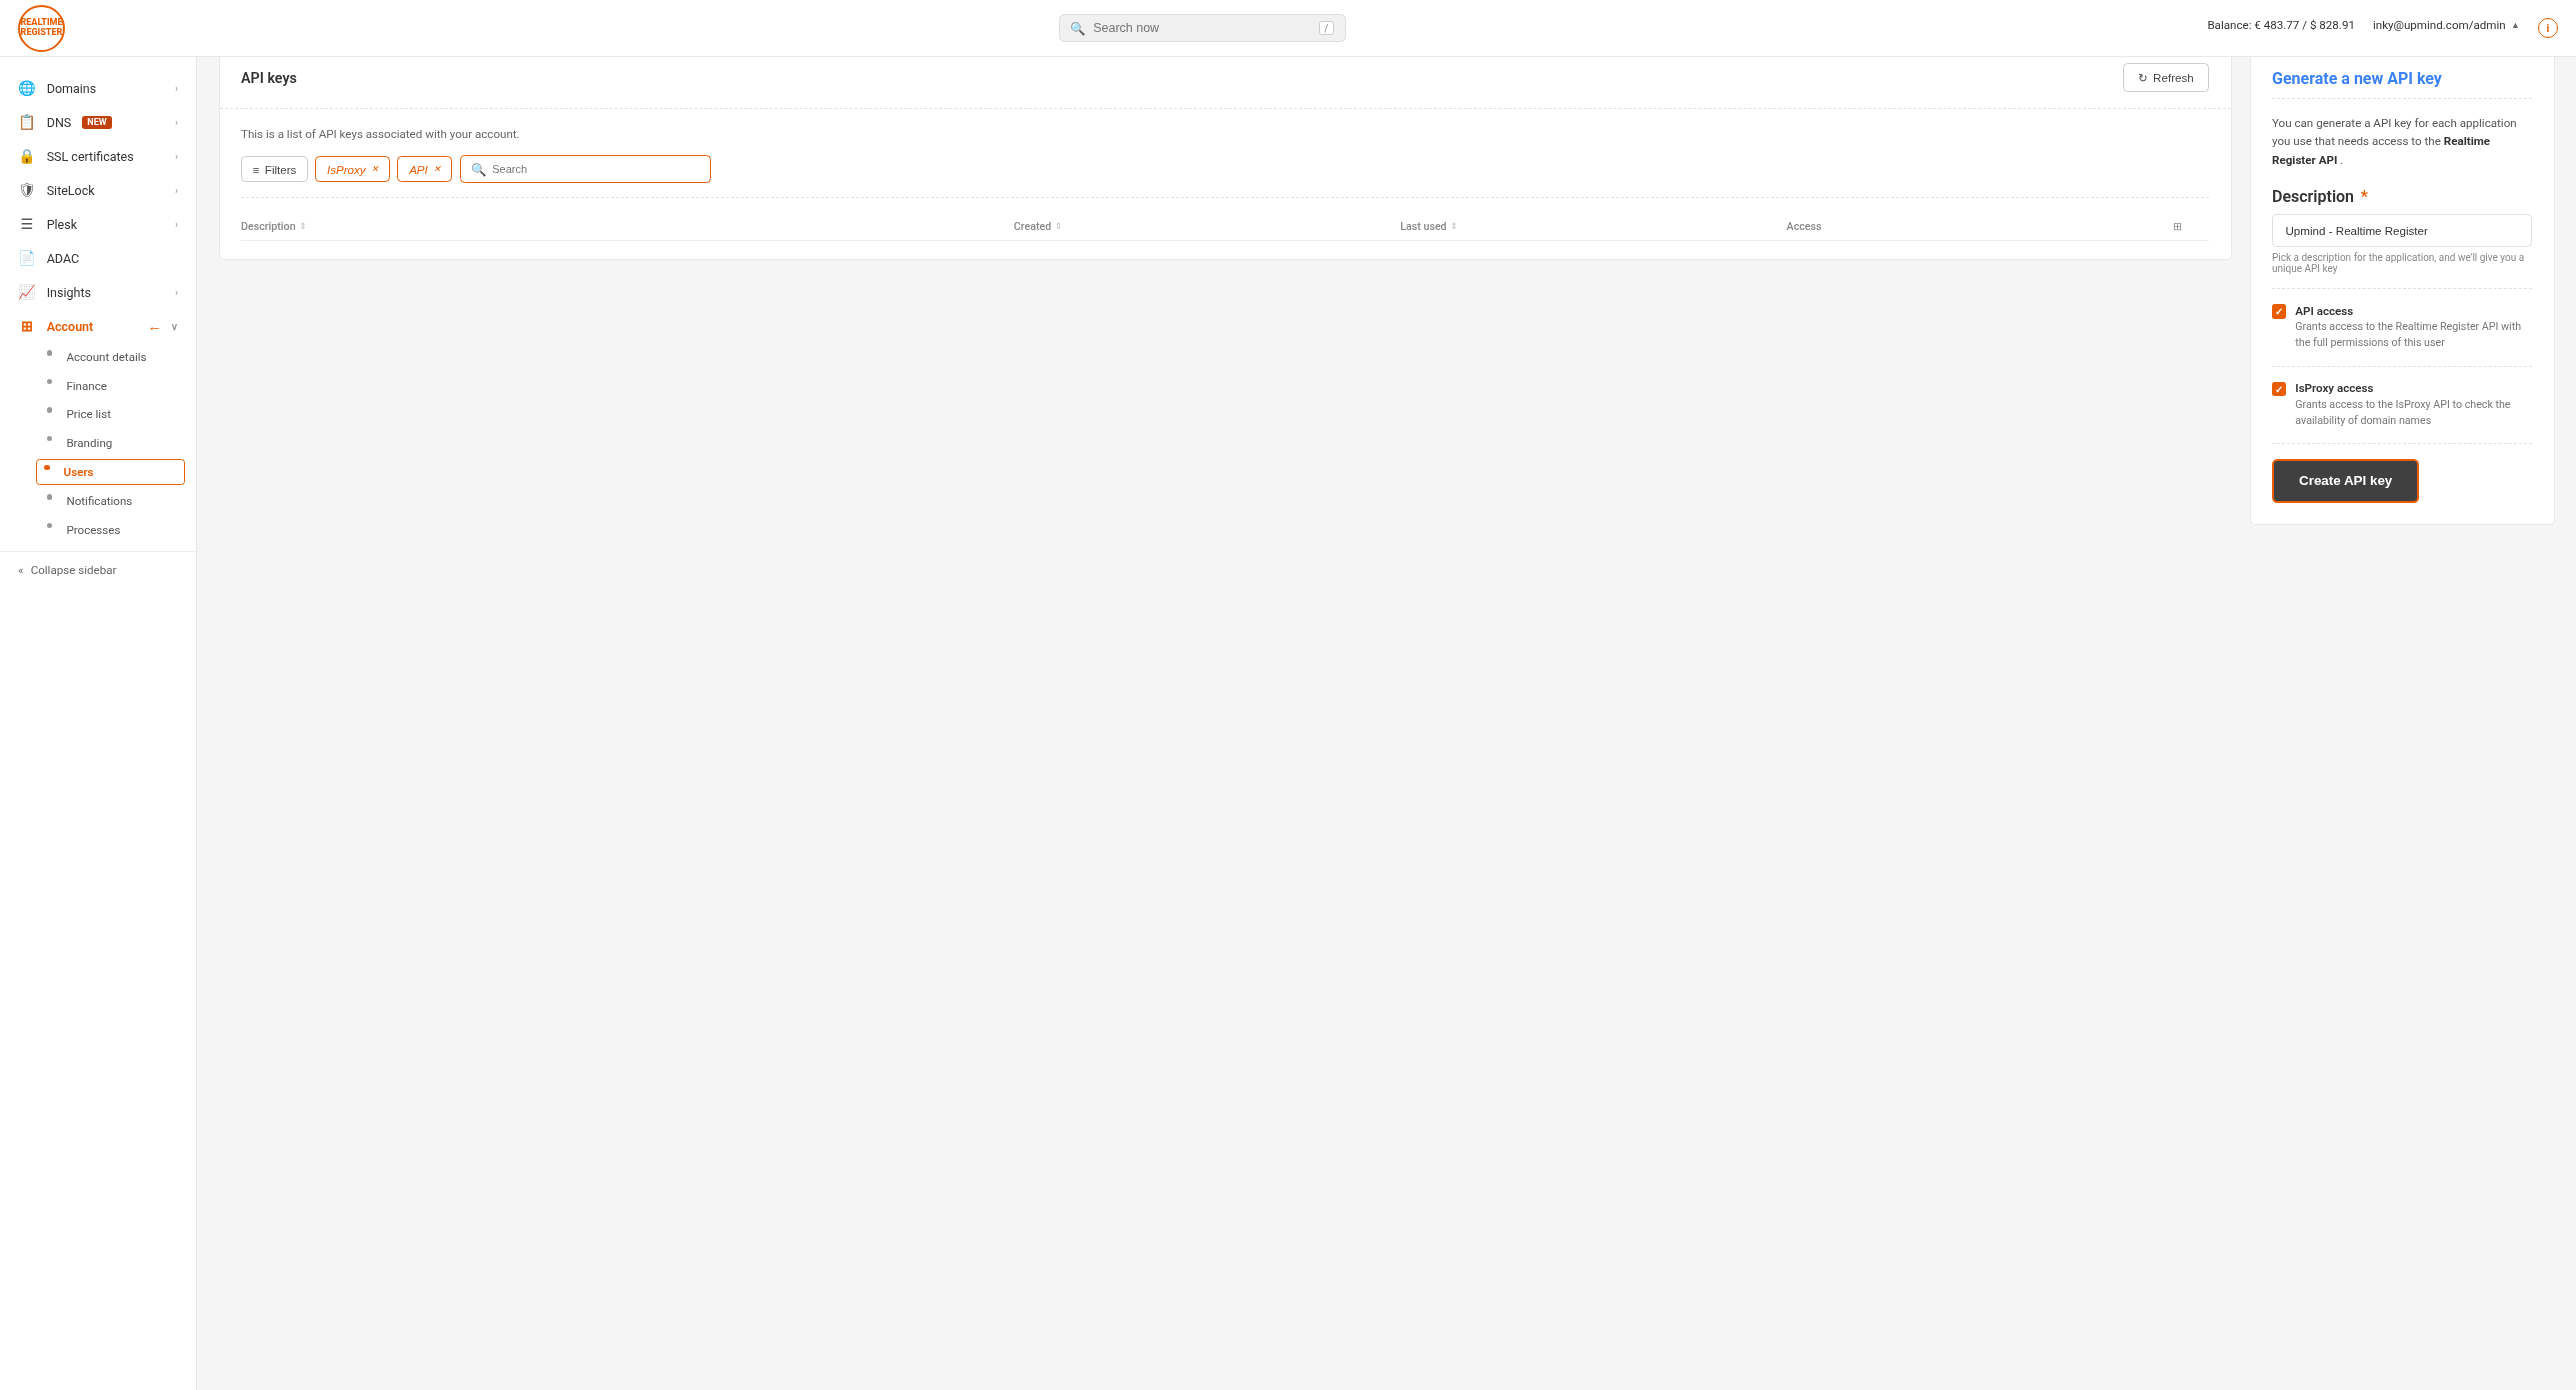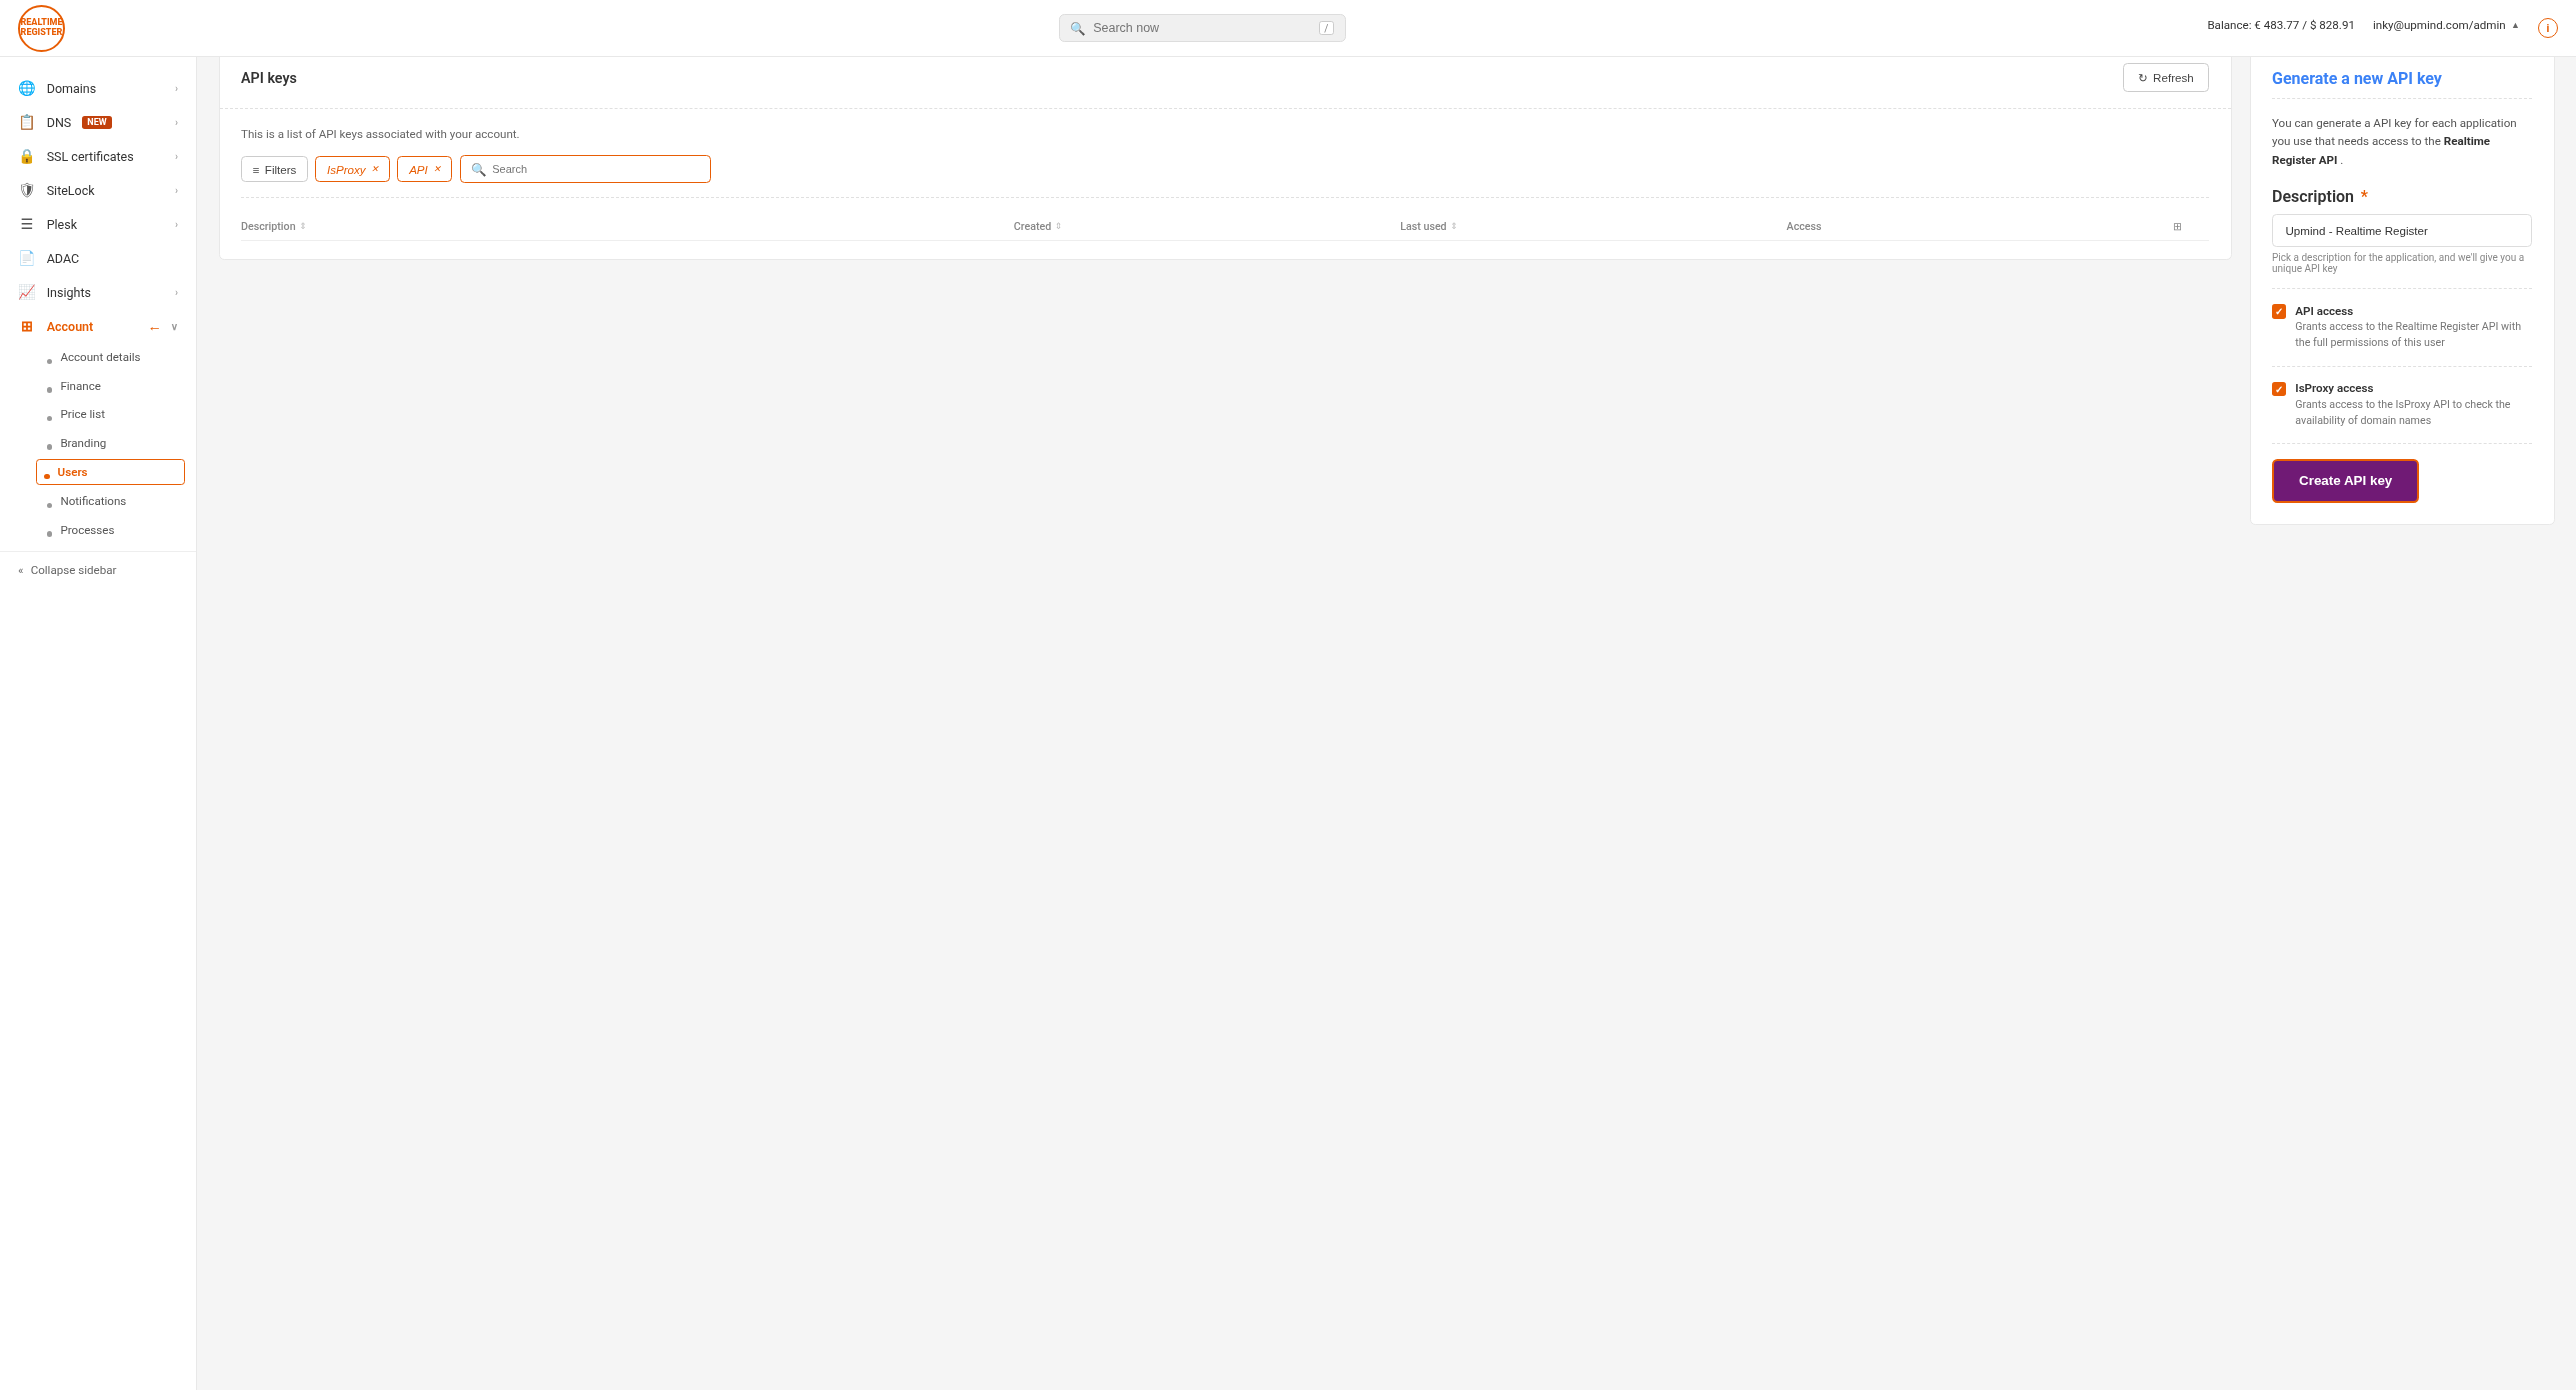--- a/index.html
+++ b/index.html
@@ -50,21 +50,21 @@
     .nav-badge {
       background: #c2410c; color: #fff; font-size: 9px; font-weight: bold;
       padding: 1.8px 5.4px; border-radius: 2.7px;
     }
     .nav-item.active-parent { color: #e85d04; font-weight: 600; }
     .nav-item.active-parent .nav-icon { color: #e85d04; }
     .nav-arrow { color: #e85d04; font-size: 14.3px; }
 
     .sub-nav { padding-left: 0; }
     .sub-nav-item {
-      display: flex; align-items: flex-end; gap: 8px;
+      display: flex; align-items: flex-start; gap: 14px;
       padding: 7.2px 18px 7.2px 47px; cursor: pointer; font-size: 11.6px; color: #555;
     }
     .sub-nav-item .dot { width: 5.4px; height: 5.4px; border-radius: 50%; background: #999; flex-shrink: 0; }
     .sub-nav-item.active .dot { background: #e85d04; }
     .sub-nav-item.active {
       color: #e85d04; font-weight: 600;
       border: 1.8px solid #e85d04; border-radius: 3.6px;
       margin: 1.8px 10.7px 1.8px 36px; padding: 5.4px 7.2px;
     }
 
@@ -157,21 +157,21 @@
       width: 14.3px; height: 14.3px; background: #e85d04; border-radius: 2.7px;
       display: flex; align-items: center; justify-content: center; flex-shrink: 0; margin-top: 0.9px;
       cursor: pointer;
     }
     .checkbox-custom .check { color: #fff; font-size: 10px; font-weight: bold; }
     .checkbox-label { font-size: 11.6px; }
     .checkbox-label .label-title { font-weight: 600; color: #333; margin-bottom: 1.8px; }
     .checkbox-label .label-desc { font-size: 10.7px; color: #777; line-height: 1.5; }
 
     .create-btn {
-      background: #701a75; color: #fff; border: 2.2px solid #e85d04;
+      background: #404040; color: #fff; border: 2.2px solid #e85d04;
       border-radius: 5.4px; padding: 12.5px 25px; font-size: 13.4px; font-weight: 600;
       cursor: pointer; width: auto;
     }
 
     
     ::-webkit-scrollbar { width: 5.4px; }
     ::-webkit-scrollbar-track { background: #f1f1f1; }
     ::-webkit-scrollbar-thumb { background: #ccc; border-radius: 2.7px; }
   </style>
 </head>

